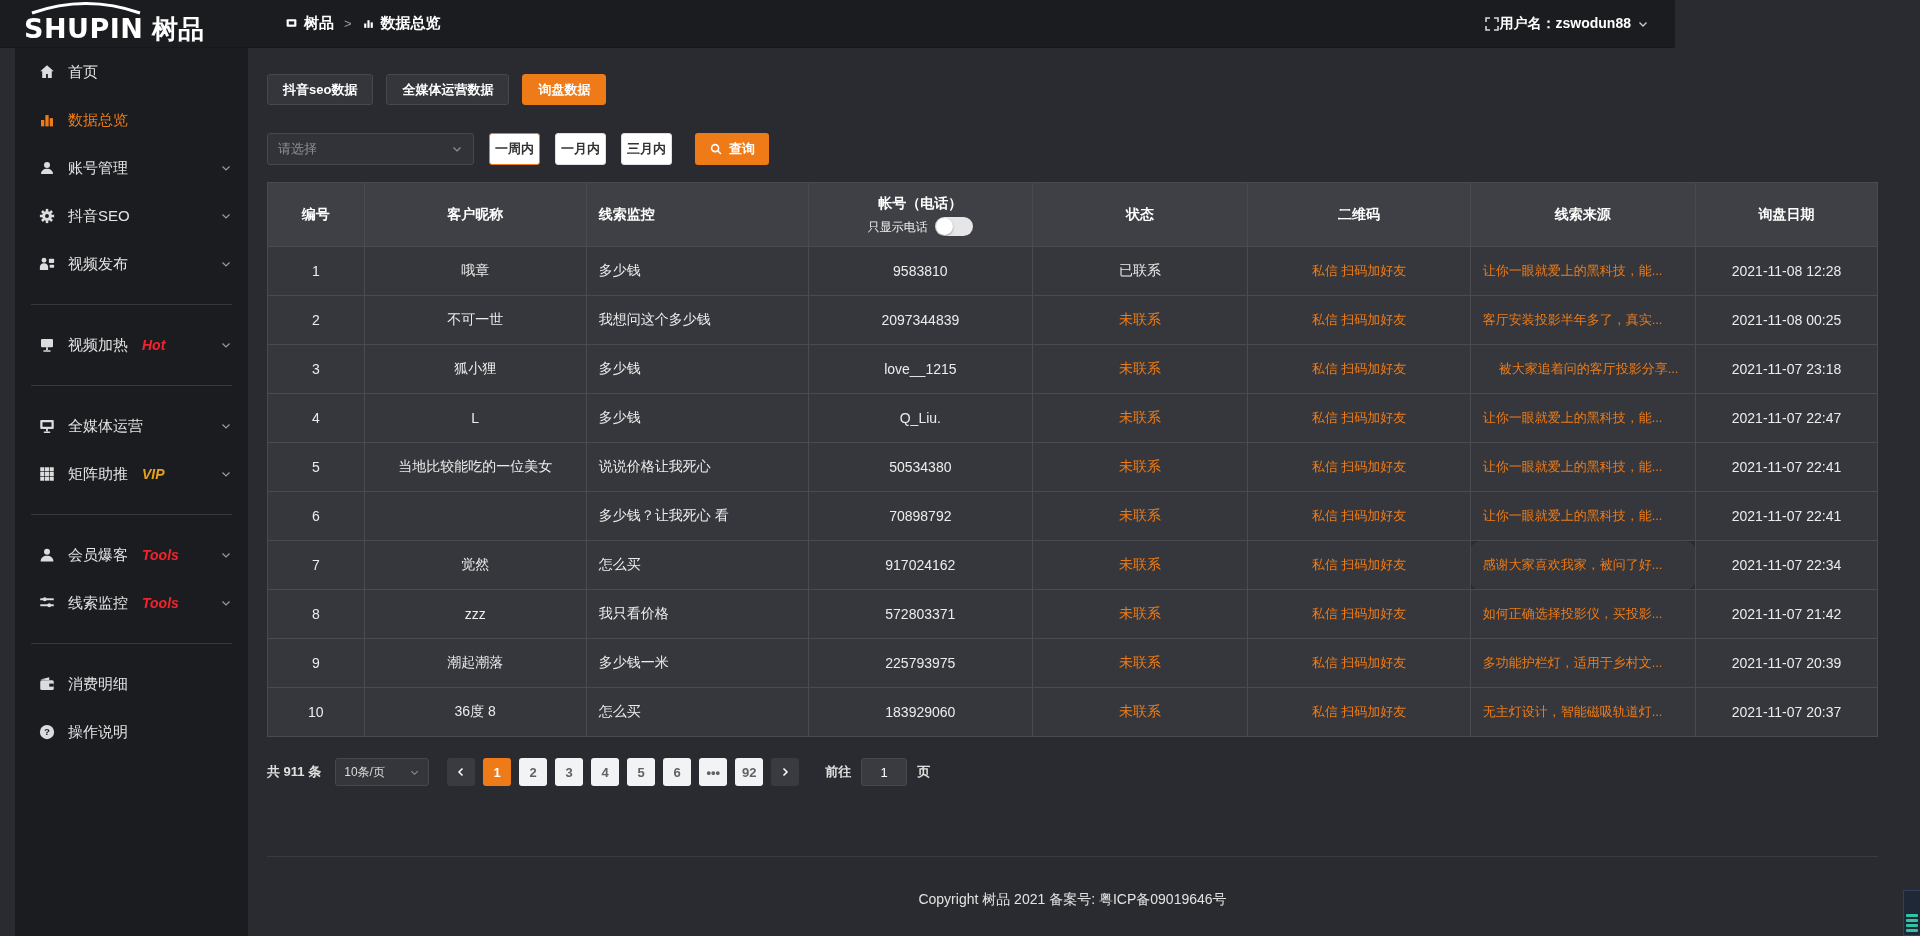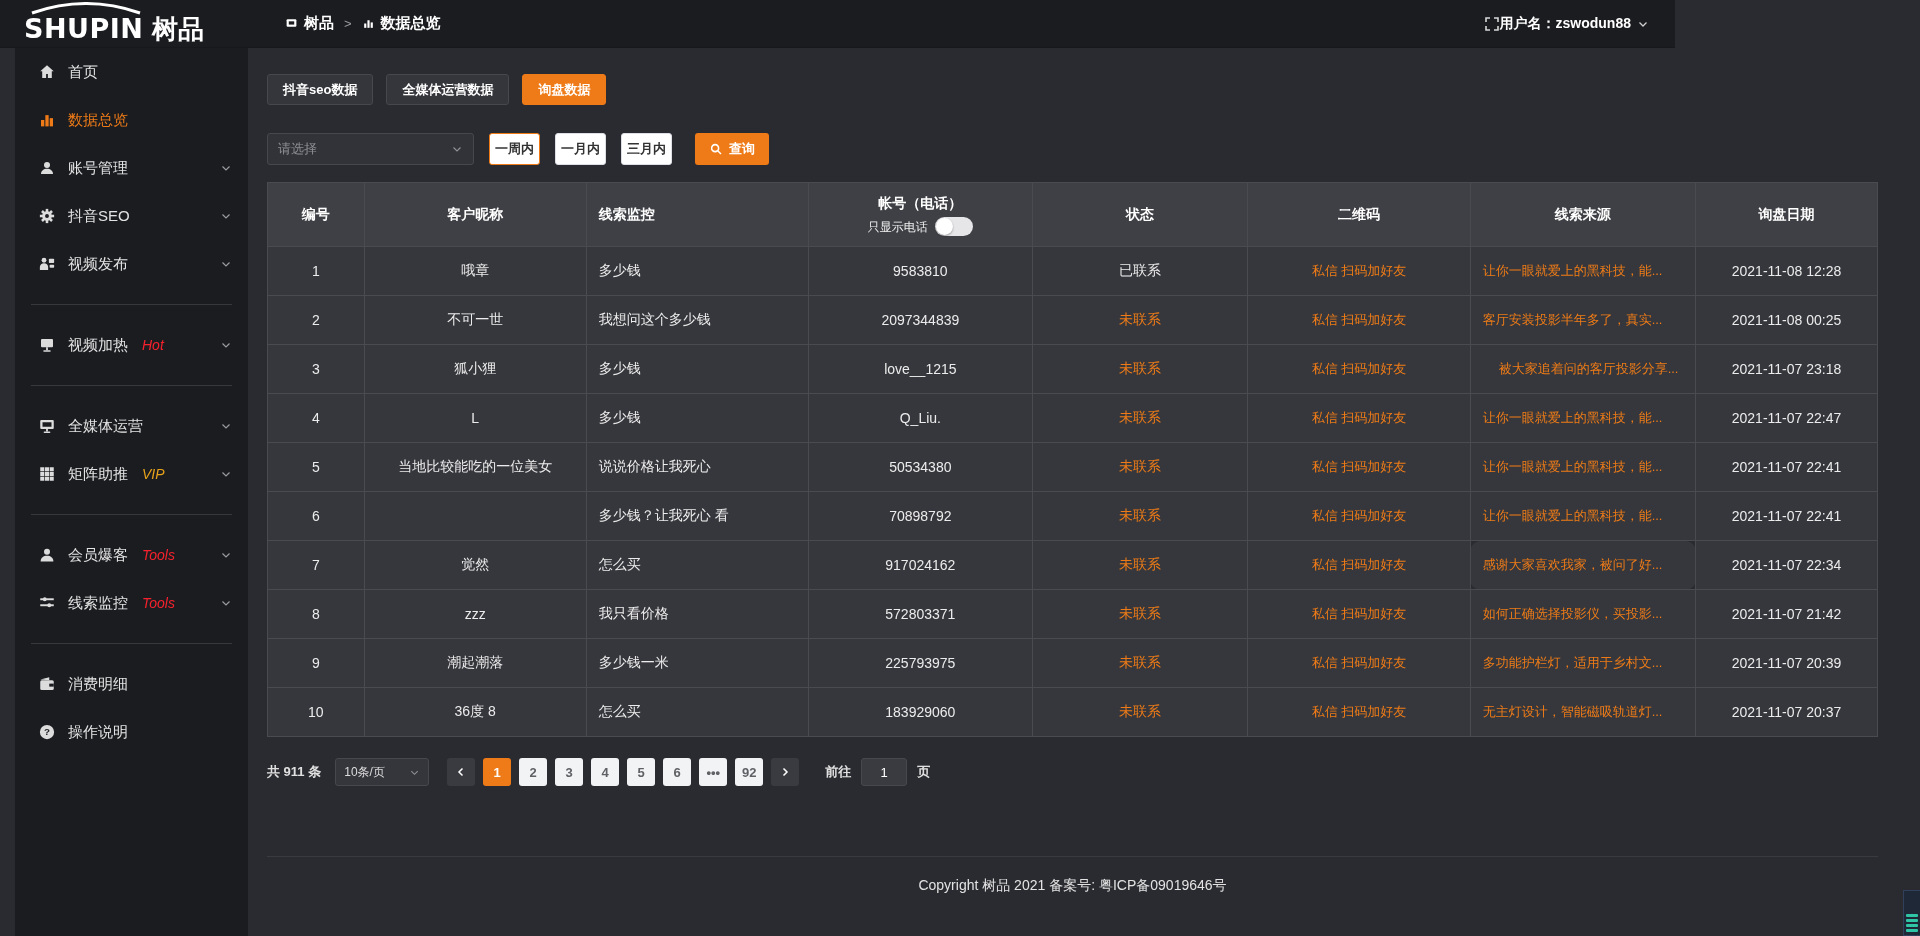--- a/index.html
+++ b/index.html
@@ -36,21 +36,21 @@
     position:absolute; left:15px; top:48px; width:233px; height:888px;
     background:var(--bg-dark); padding-top:0; z-index:4;
   }
   .menu-item{
     display:flex; align-items:center; height:48px; padding:0 16px 0 23px;
     color:#e3e3e3; font-size:15px; cursor:pointer;
   }
   .menu-item .m-icon{ width:18px; height:18px; margin-right:12px; color:#dcdcdc; flex:none; }
   .menu-item .m-icon svg{ width:18px; height:18px; }
   .menu-item.active, .menu-item.active .m-icon{ color:var(--accent); }
-  .menu-badge{ margin-left:14px; font-style:italic; font-weight:400; font-size:14px; }
+  .menu-badge{ margin-left:14px; font-style:italic; font-weight:700; font-size:14px; }
   .menu-chevron{ margin-left:auto; color:#9a9b9f; }
   .menu-divider{ height:1px; background:#37383c; margin:16px 16px; }
 
   
   .main{
     position:absolute; left:233px; top:48px; width:1687px; height:888px;
     display:flex; flex-direction:column; padding:0 42px 0 34px; overflow:hidden;
   }
   .tabs-row{ display:flex; gap:13px; margin-top:26px; }
   .tab-btn{
@@ -117,21 +117,21 @@
   .goto{ display:flex; align-items:center; gap:10px; margin-left:26px; font-weight:700; }
   .goto input{
     width:46px; height:28px; background:#3a3b40; border:1px solid #47484d; border-radius:3px;
     color:#fff; font-size:13px; text-align:center; outline:none;
     font-family:"Liberation Sans","DejaVu Sans",sans-serif;
   }
 
   
   .footer{
     margin-top:auto; height:80px; border-top:1px solid #3a3b3f;
-    text-align:center; padding-top:20px; font-size:14px; color:#e3e3e3;
+    text-align:center; padding-top:34px; font-size:14px; color:#e3e3e3;
   }
 
   
   .corner-widget{
     position:absolute; right:0; bottom:0; width:17px; height:46px;
     background:#1e2836; border:1px solid #31405a; border-right:none; z-index:9;
     display:flex; flex-direction:column; justify-content:flex-end; gap:2px; padding:3px 2px;
   }
   .corner-widget i{ display:block; height:3px; background:#2ec4a5; border-radius:1px; }
 </style>

